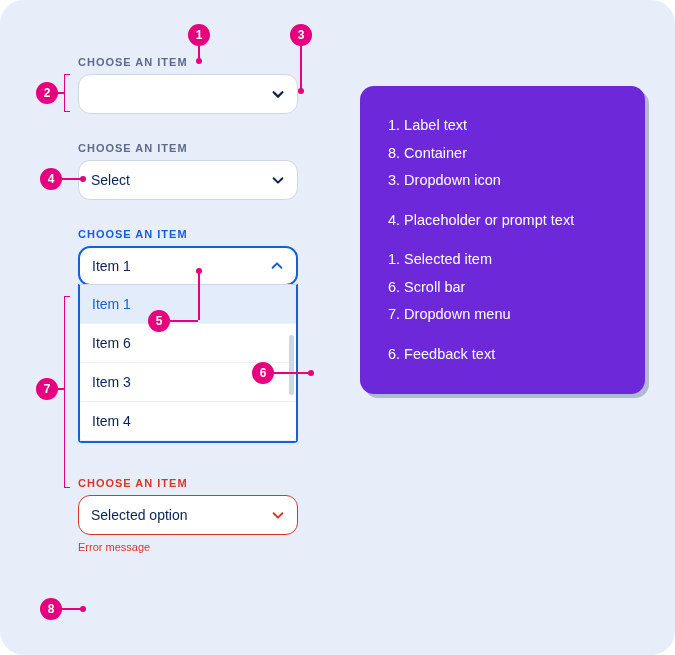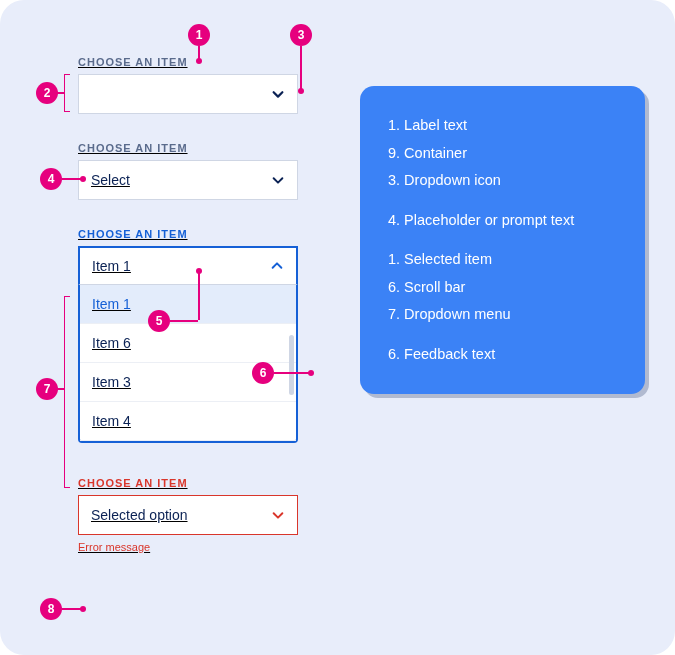--- a/index.html
+++ b/index.html
@@ -13,42 +13,41 @@
     background: #e8edfa;
     border-radius: 24px;
     position: relative;
     padding: 40px 30px;
   }
   .left-col {
     position: absolute;
     left: 78px;
     top: 56px;
     width: 220px;
-    text-decoration: underline;
   }
   .dropdown-group {
     margin-bottom: 28px;
     position: relative;
   }
   .label {
     font-size: 11px;
     letter-spacing: 1px;
     font-weight: 600;
     color: #5a6b8c;
     margin-bottom: 6px;
     text-transform: uppercase;
   }
   .label.active { color: #1560d6; }
   .label.error { color: #d9362b; }
   .select-box {
     width: 100%;
     height: 40px;
     background: #fff;
     border: 1px solid #cfd6e4;
-    border-radius: 0;
+    border-radius: 12px;
     display: flex;
     align-items: center;
     justify-content: space-between;
     padding: 0 12px;
     font-size: 14px;
     color: #0b2254;
     cursor: pointer;
   }
   .select-box.active { border: 2px solid #1560d6; }
   .select-box.error { border: 1.5px solid #d9362b; }
@@ -92,21 +91,21 @@
     font-size: 11px;
     color: #d9362b;
     margin-top: 6px;
   }
   
   .legend {
     position: absolute;
     right: 30px;
     top: 86px;
     width: 285px;
-    background: #3b82f6;
+    background: #6d28d9;
     color: #fff;
     border-radius: 14px;
     padding: 26px 28px;
     font-size: 14.5px;
     line-height: 1.9;
     box-shadow: 4px 4px 0 rgba(11,34,84,0.25);
   }
   .legend .gap { height: 12px; }
   
   .bubble {
@@ -198,21 +197,21 @@
             <path d="M3 6l5 5 5-5" fill="none" stroke="#d9362b" stroke-width="2.2" stroke-linecap="round" stroke-linejoin="round"></path>
           </svg>
       </div>
       <div class="error-msg">Error message</div>
     </div>
 
   </div>
 
   <div class="legend">
     <div>1. Label text</div>
-    <div>9. Container</div>
+    <div>8. Container</div>
     <div>3. Dropdown icon</div>
     <div class="gap"></div>
     <div>4. Placeholder or prompt text</div>
     <div class="gap"></div>
     <div>1. Selected item</div>
     <div>6. Scroll bar</div>
     <div>7. Dropdown menu</div>
     <div class="gap"></div>
     <div>6. Feedback text</div>
   </div>

